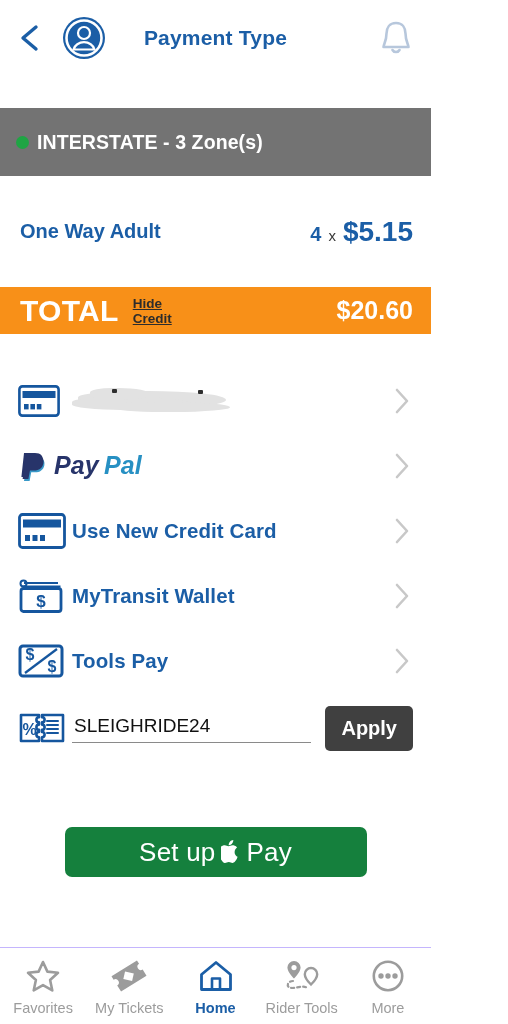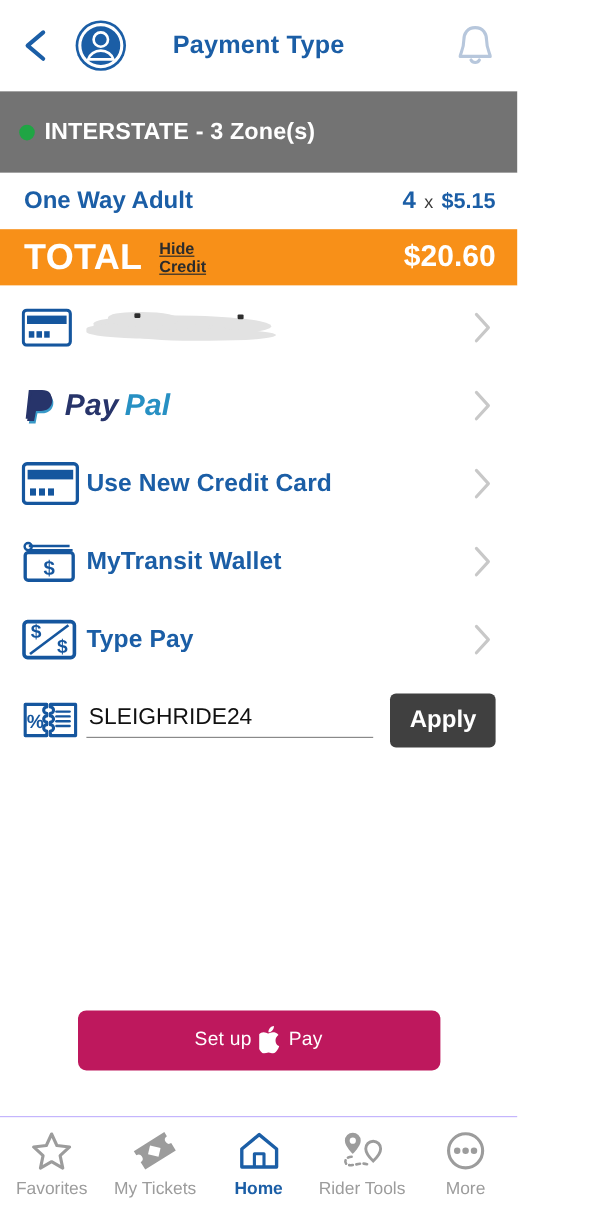--- a/index.html
+++ b/index.html
@@ -2,21 +2,21 @@
 <html><head>
 <meta charset="utf-8">
 <style>
   * { box-sizing: border-box; margin: 0; padding: 0; }
   html, body {
     width: 508px; height: 1024px;
     background: #ffffff;
     font-family: "Liberation Sans", sans-serif;
     overflow: hidden;
   }
-  #app { position: relative; width: 431px; height: 1024px; display: flex; flex-direction: column; }
+  #app { position: relative; width: 431px; height: 1024px; display: flex; flex-direction: column; gap: 32px; }
 
   
   .topbar {
     height: 76px; flex: 0 0 76px;
     display: flex; align-items: center;
     background: #ffffff; position: relative;
   }
   .back-btn {
     width: 54px; height: 60px; display: flex; align-items: center; justify-content: center;
     margin-left: 2px;
@@ -46,21 +46,21 @@
 
   
   .fare-row {
     flex: 0 0 47px; background: #ffffff;
     display: flex; align-items: center; padding: 0 18px 0 20px;
   }
   .fare-name { font-size: 20px; font-weight: bold; color: #1B5EA6; }
   .fare-right { margin-left: auto; display: flex; align-items: baseline; gap: 7px; }
   .fare-qty { font-size: 20px; font-weight: bold; color: #1B5EA6; }
   .fare-x { font-size: 15px; color: #3A3A3A; }
-  .fare-price { font-size: 18px; font-weight: bold; color: #1B5EA6; }
+  .fare-price { font-size: 28px; font-weight: bold; color: #1B5EA6; }
 
   
   .total-bar {
     flex: 0 0 47px; background: #F89018;
     display: flex; align-items: center; padding: 0 18px 0 20px;
   }
   .total-label { font-size: 30px; font-weight: bold; color: #ffffff; letter-spacing: .3px; }
   .hide-details {
     margin-left: 14px; font-size: 13.5px; color: #2C2C2C; font-weight: bold;
     line-height: 15px; width: 46px; text-decoration: underline; cursor: pointer;
@@ -107,23 +107,23 @@
     border: none; border-radius: 5px;
     font-family: "Liberation Sans", sans-serif;
     font-size: 20px; font-weight: bold;
     padding: 11px 16px; cursor: pointer;
   }
 
   
   .spacer { flex: 1 1 auto; }
   .applepay-wrap { display: flex; justify-content: center; padding-bottom: 38px; }
   .applepay-btn {
-    width: 302px; height: 50px; background: #be185d; border: none; border-radius: 7px;
+    width: 302px; height: 50px; background: #15803d; border: none; border-radius: 7px;
     color: #ffffff; font-family: "Liberation Sans", sans-serif;
-    font-size: 16px; letter-spacing: .2px; cursor: pointer;
+    font-size: 26px; letter-spacing: .2px; cursor: pointer;
     display: flex; align-items: center; justify-content: center; gap: 6px;
   }
   .apple-glyph { display: inline-flex; align-items: center; margin-top: -2px; }
 
   
   .bottom-nav {
     flex: 0 0 94px; background: #ffffff; border-top: 1px solid #c4b5fd;
     display: flex; align-items: flex-start; padding-top: 9px;
   }
   .nav-item {
@@ -271,21 +271,21 @@
 
     <div class="pay-row">
       <span class="pay-icon">
         <svg width="48" height="36" viewBox="0 0 48 36">
           <rect x="2" y="3" width="42" height="30" rx="3" fill="#ffffff" stroke="#15569E" stroke-width="3"></rect>
           <line x1="7" y1="30" x2="39" y2="6" stroke="#15569E" stroke-width="2.2"></line>
           <text x="12" y="17" text-anchor="middle" font-family="'Liberation Sans',sans-serif" font-size="16" font-weight="bold" fill="#15569E">$</text>
           <text x="34" y="29" text-anchor="middle" font-family="'Liberation Sans',sans-serif" font-size="16" font-weight="bold" fill="#15569E">$</text>
         </svg>
       </span>
-      <span class="pay-label">Type Pay</span>
+      <span class="pay-label">Tools Pay</span>
       <span class="chevron">
         <svg width="18" height="28" viewBox="0 0 18 28">
             <path d="M4 3 L14 14 L4 25" fill="none" stroke="#C8C8C8" stroke-width="2.6" stroke-linecap="round" stroke-linejoin="round"></path>
           </svg>
       </span>
     </div>
 
     <div class="promo-row">
       <span class="pay-icon">
         <svg width="48" height="36" viewBox="0 0 48 36">

